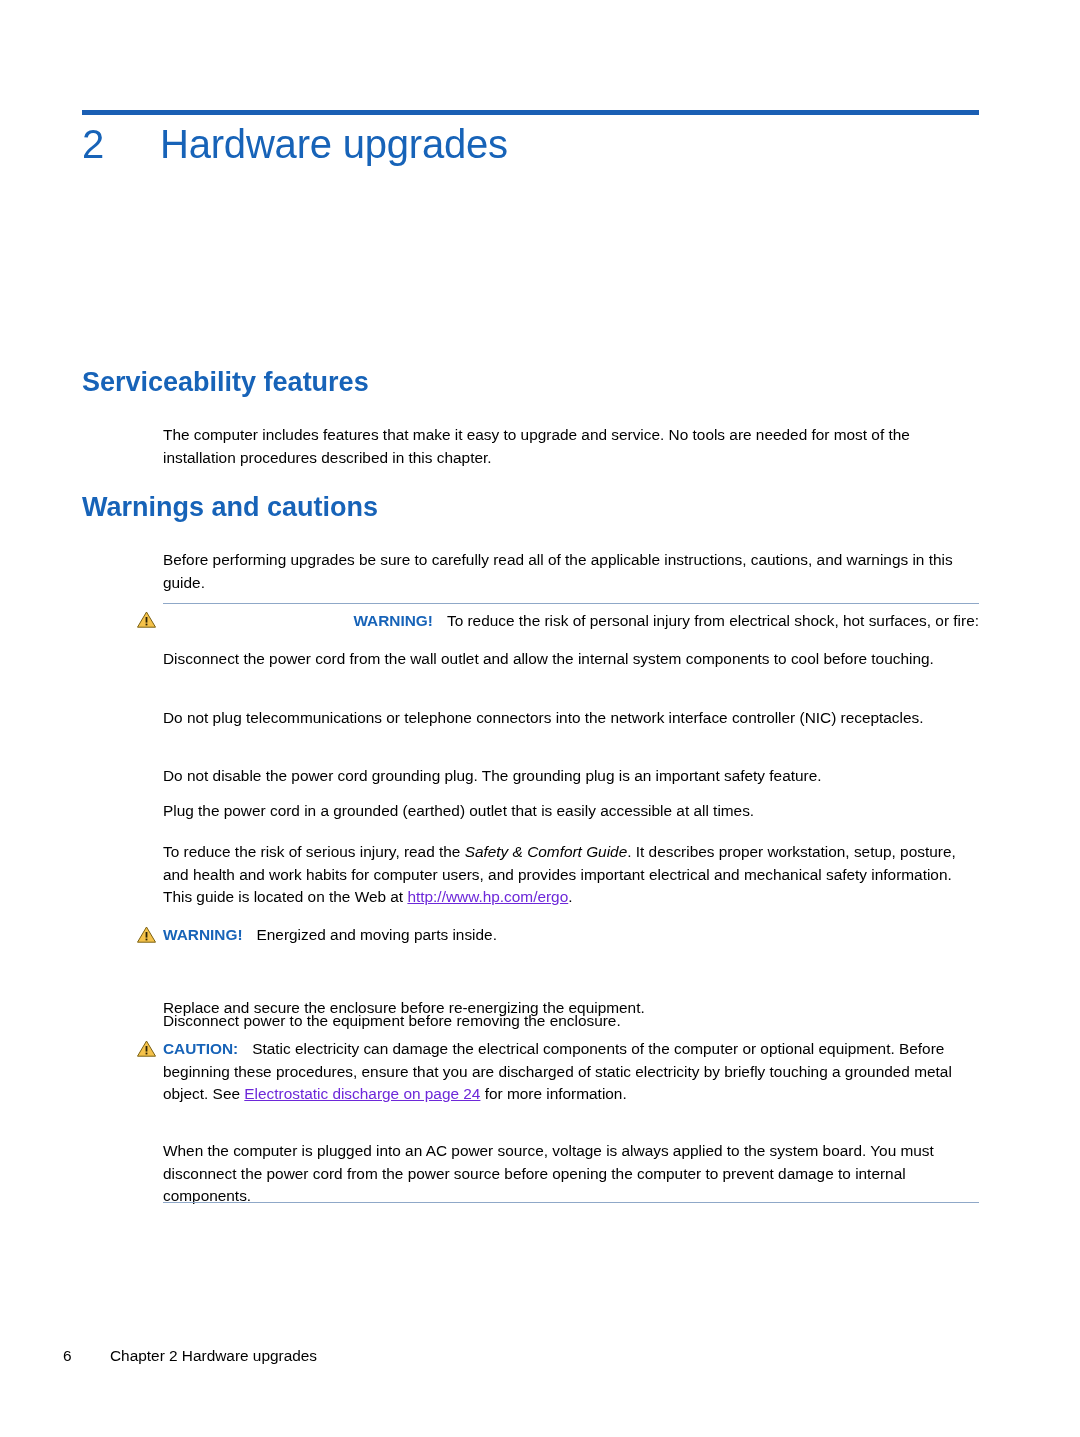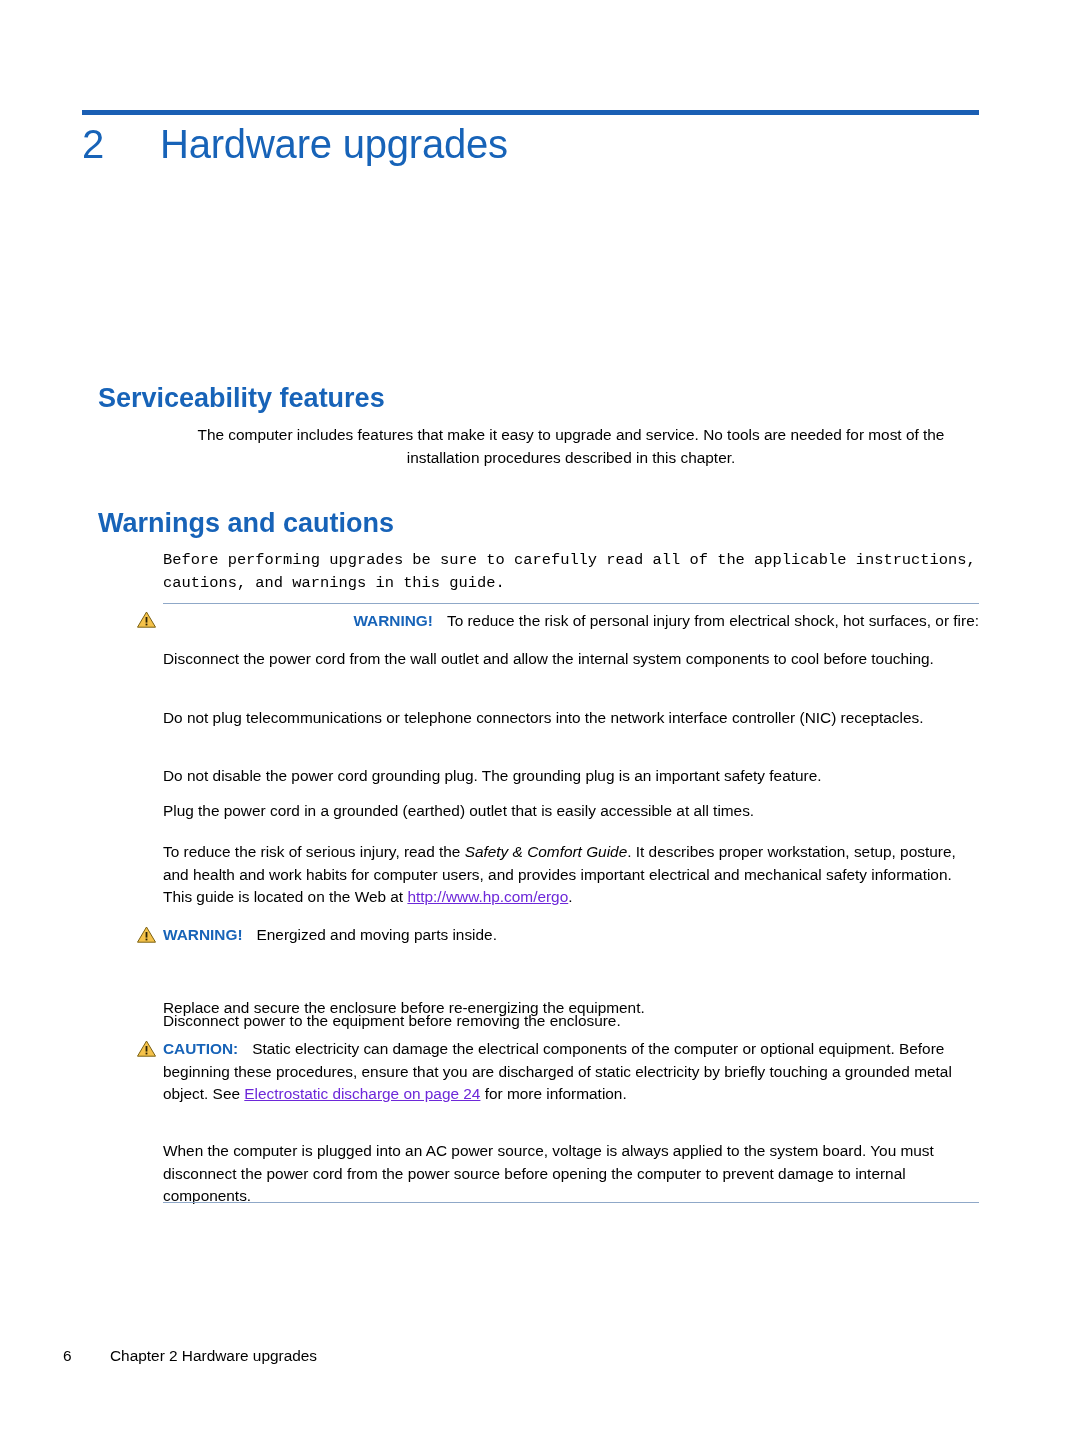--- a/index.html
+++ b/index.html
@@ -43,21 +43,21 @@
   }
   .chapter-num {
     display: inline-block;
     width: 78px;
   }
 
   
   h2.sec {
     position: absolute;
     left: 82px;
-    margin: 16px;
+    margin: 0;
     font-size: 27px;
     font-weight: bold;
     color: #1763b8;
   }
   #sec-serviceability { top: 367px; }
   #sec-warnings { top: 492px; }
 
   
   p.body {
     position: absolute;
@@ -126,25 +126,25 @@
 <div class="page">
 
   <div class="chapter-rule"></div>
 
   <div class="chapter-head">
     <span class="chapter-num">2</span><span>Hardware upgrades</span>
   </div>
 
   <h2 class="sec" id="sec-serviceability">Serviceability features</h2>
 
-  <p class="body" style="top:424px;text-align:center;">The computer includes features that make it easy to upgrade and service. No tools are needed for most of the installation procedures described in this chapter.</p>
+  <p class="body" style="top:424px;">The computer includes features that make it easy to upgrade and service. No tools are needed for most of the installation procedures described in this chapter.</p>
 
   <h2 class="sec" id="sec-warnings">Warnings and cautions</h2>
 
-  <p class="body" style="top:549px;font-family:Liberation Mono, monospace;">Before performing upgrades be sure to carefully read all of the applicable instructions, cautions, and warnings in this guide.</p>
+  <p class="body" style="top:549px;">Before performing upgrades be sure to carefully read all of the applicable instructions, cautions, and warnings in this guide.</p>
 
   <div class="rule" style="top:603px;"></div>
 
   <div class="tri" style="top:611px;">
     <svg width="19" height="17" viewBox="0 0 19 17" xmlns="http://www.w3.org/2000/svg">
       <polygon points="9.5,1 18.5,16.2 0.5,16.2" fill="#f5c24a" stroke="#7a6012" stroke-width="1"></polygon>
       <rect x="8.6" y="6" width="1.8" height="5.6" fill="#2a2205"></rect>
       <rect x="8.6" y="12.6" width="1.8" height="1.8" fill="#2a2205"></rect>
     </svg>
   </div>

